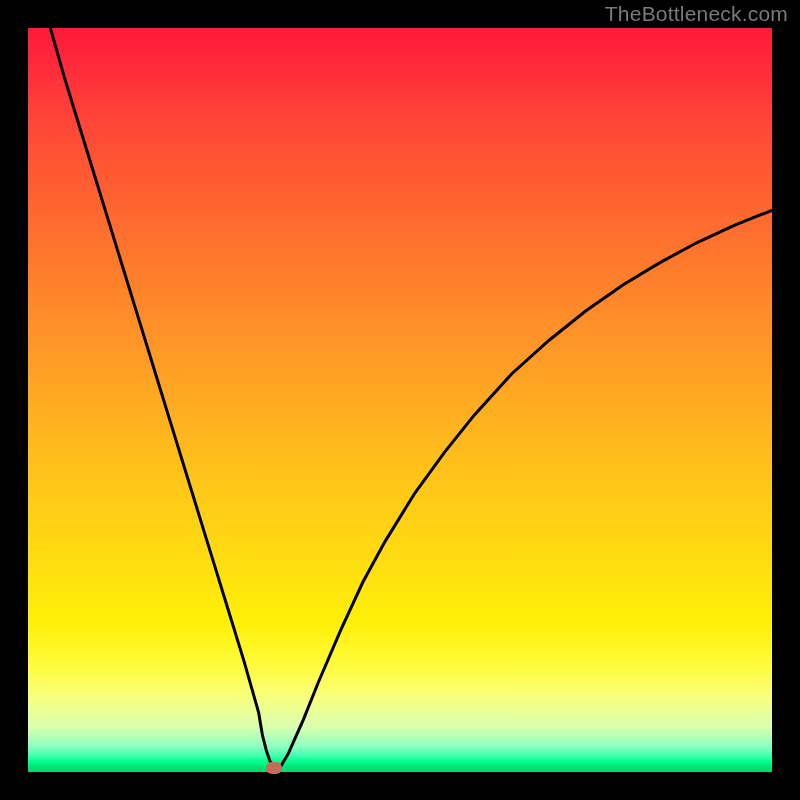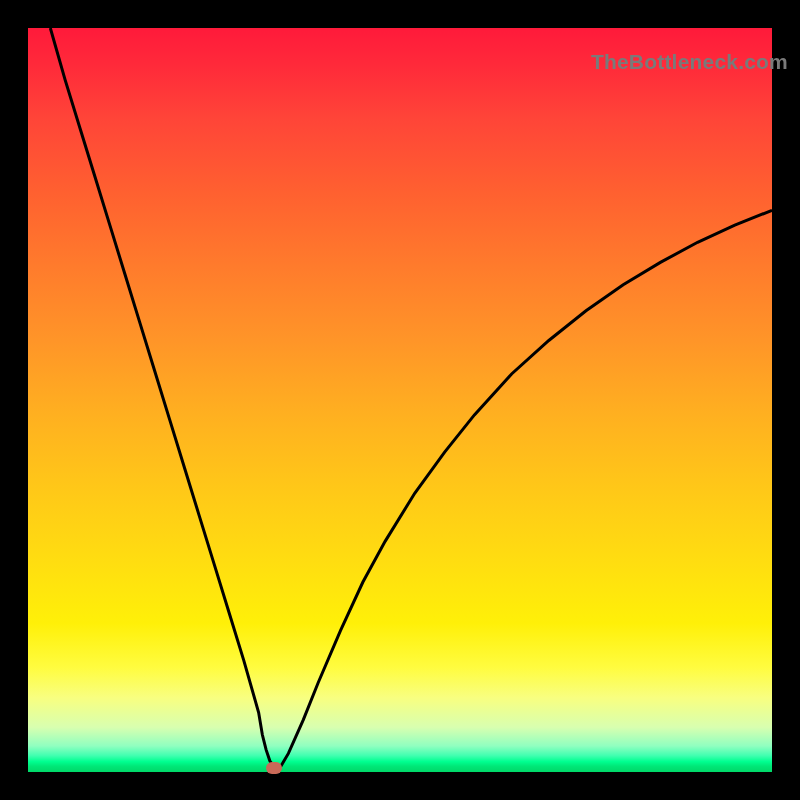--- a/index.html
+++ b/index.html
@@ -14,24 +14,23 @@
     position: relative;
     overflow: hidden;
     font-family: Arial, Helvetica, sans-serif;
   }
   .watermark {
     position: absolute;
     top: 2px;
     right: 12px;
     color: #7a7a7a;
     font-size: 21px;
-    font-weight: 700;
+    font-weight: 400;
     z-index: 10;
     letter-spacing: 0.2px;
-    margin-top: 48px;
   }
   .plot-frame {
     position: absolute;
     top: 28px;
     left: 28px;
     width: 744px;
     height: 744px;
     background: linear-gradient(to bottom,
       #ff1a3a 0%,
       #ff2a3a 5%,

